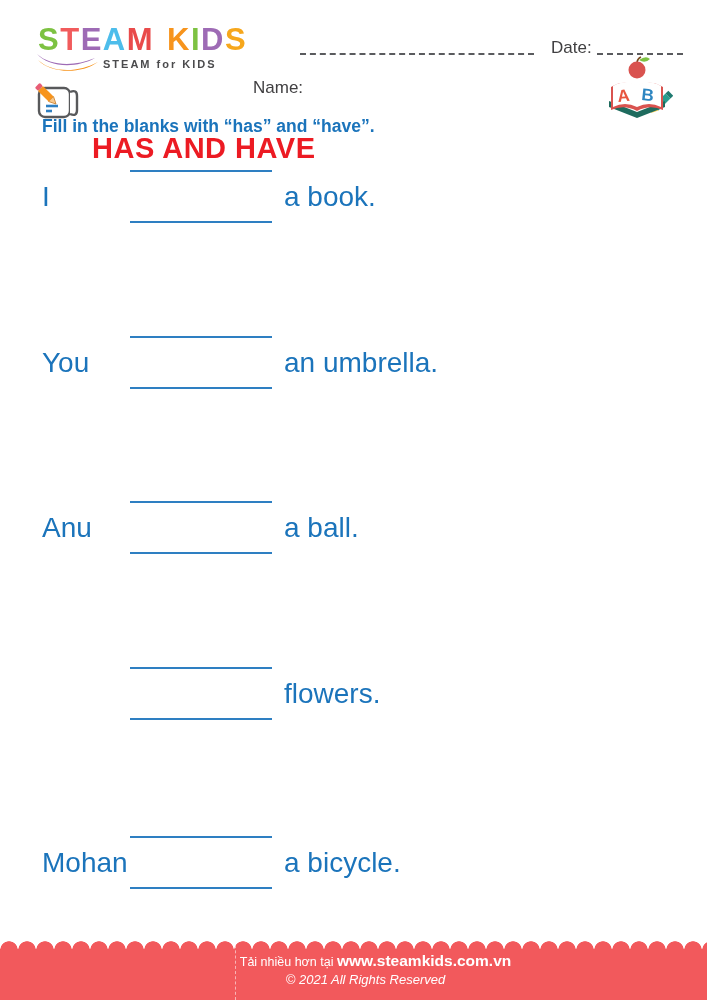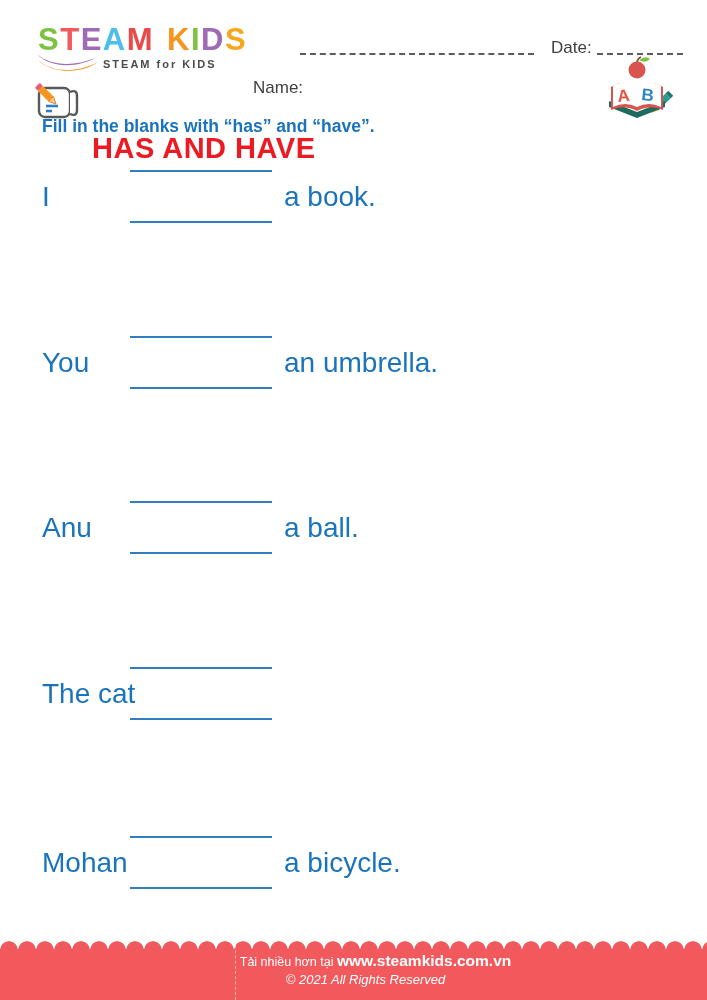--- a/index.html
+++ b/index.html
@@ -124,22 +124,22 @@
     <span class="ex-subject">You</span>
     <div class="ex-blank"></div>
     <span class="ex-object">an umbrella.</span>
   </div>
   <div class="ex-row" style="top:501px">
     <span class="ex-subject">Anu</span>
     <div class="ex-blank"></div>
     <span class="ex-object">a ball.</span>
   </div>
   <div class="ex-row" style="top:667px">
-    <span class="ex-subject">The cat</span>
     <div class="ex-blank"></div>
+    <span class="ex-object">flowers.</span>
   </div>
   <div class="ex-row" style="top:836px">
     <span class="ex-subject">Mohan</span>
     <div class="ex-blank"></div>
     <span class="ex-object">a bicycle.</span>
   </div>
 
   <div class="footer">
     <div class="scallops"></div>
     <div class="footer-band"></div>

